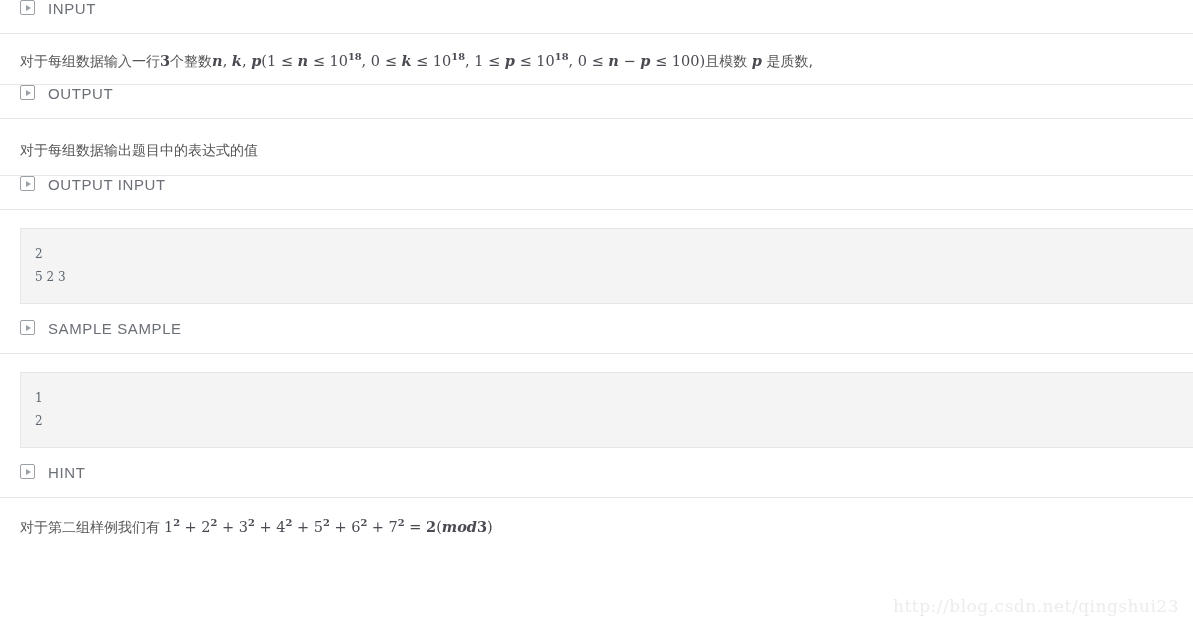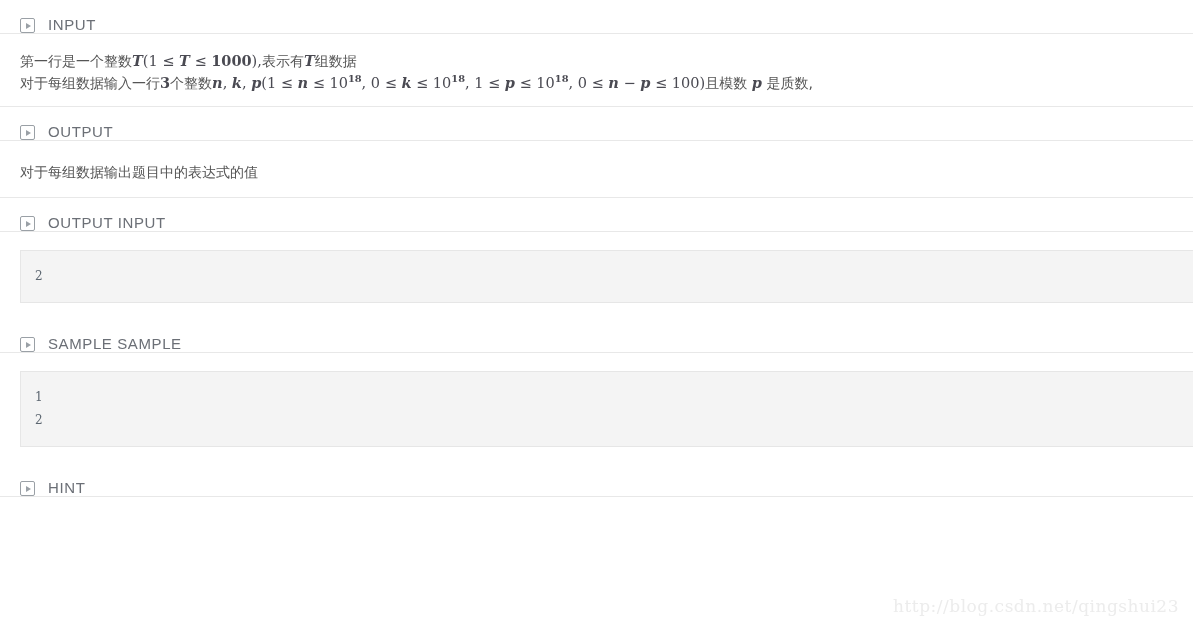--- a/index.html
+++ b/index.html
@@ -12,21 +12,21 @@
     background: #ffffff;
     font-family: "Liberation Sans", sans-serif;
     color: #555555;
     overflow: hidden;
     position: relative;
   }
 
   
   .section-header {
     display: flex;
-    align-items: flex-end;
+    align-items: flex-start;
     padding: 0 0 0 20px;
     height: 33px;
   }
   .sec-icon {
     width: 15px;
     height: 15px;
     border: 1.5px solid #9aa0a6;
     border-radius: 2px;
     box-sizing: border-box;
     display: inline-flex;
@@ -137,23 +137,20 @@
   <span class="sec-icon">
       <span class="tri"></span>
     </span>
   <span class="sec-title">INPUT</span>
 </div>
 <div class="divider"></div>
 
 <div class="sp-16"></div>
 <div class="body-text">
   <div class="line">
-    <span class="cn">第一行是一个整数</span><span class="mj"><i>T</i>(1 <span style="font-family:'DejaVu Sans',sans-serif;">≤</span> <i>T</i> <span style="font-family:'DejaVu Sans',sans-serif;">≤</span> <b>1000</b>),</span><span class="cn">表示有</span><span class="mj"><i>T</i></span><span class="cn">组数据</span>
-  </div>
-  <div class="line">
     <span class="cn">对于每组数据输入一行</span><span class="mj"><b>3</b></span><span class="cn">个整数</span><span class="mj"><i>n</i>, <i>k</i>, <i>p</i>(1 <span style="font-family:'DejaVu Sans',sans-serif;">≤</span> <i>n</i> <span style="font-family:'DejaVu Sans',sans-serif;">≤</span> 10<sup>18</sup>, 0 <span style="font-family:'DejaVu Sans',sans-serif;">≤</span> <i>k</i> <span style="font-family:'DejaVu Sans',sans-serif;">≤</span> 10<sup>18</sup>, 1 <span style="font-family:'DejaVu Sans',sans-serif;">≤</span> <i>p</i> <span style="font-family:'DejaVu Sans',sans-serif;">≤</span> 10<sup>18</sup>, 0 <span style="font-family:'DejaVu Sans',sans-serif;">≤</span> <i>n</i> <span style="font-family:'DejaVu Sans',sans-serif;">−</span> <i>p</i> <span style="font-family:'DejaVu Sans',sans-serif;">≤</span> 100)</span><span class="cn">且模数</span><span class="mj"> <i>p</i> </span><span class="cn">是质数,</span>
   </div>
 </div>
 <div class="sp-12"></div>
 <div class="divider"></div>
 
 <div class="section-header">
   <span class="sec-icon">
       <span class="tri"></span>
     </span>
@@ -172,20 +169,21 @@
   <span class="sec-icon">
       <span class="tri"></span>
     </span>
   <span class="sec-title">OUTPUT INPUT</span>
 </div>
 <div class="divider"></div>
 
 <div class="sp-18"></div>
 <div class="code-block">
   <div class="cline">2</div>
+  <div class="cline">5 2 3</div>
 </div>
 <div class="sp-16"></div>
 
 <div class="section-header">
   <span class="sec-icon">
       <span class="tri"></span>
     </span>
   <span class="sec-title">SAMPLE SAMPLE</span>
 </div>
 <div class="divider"></div>
@@ -200,15 +198,19 @@
 <div class="section-header">
   <span class="sec-icon">
       <span class="tri"></span>
     </span>
   <span class="sec-title">HINT</span>
 </div>
 <div class="divider"></div>
 
 <div class="sp-18"></div>
 <div class="body-text">
+  <div class="line">
+    <span class="cn">对于第二组样例我们有</span>
+    <span class="mj">1<sup>2</sup> + 2<sup>2</sup> + 3<sup>2</sup> + 4<sup>2</sup> + 5<sup>2</sup> + 6<sup>2</sup> + 7<sup>2</sup> = <b>2</b>(<i>mod</i><b>3</b>)</span>
+  </div>
 </div>
 
 <div class="watermark">http://blog.csdn.net/qingshui23</div>
 
 </body></html>

